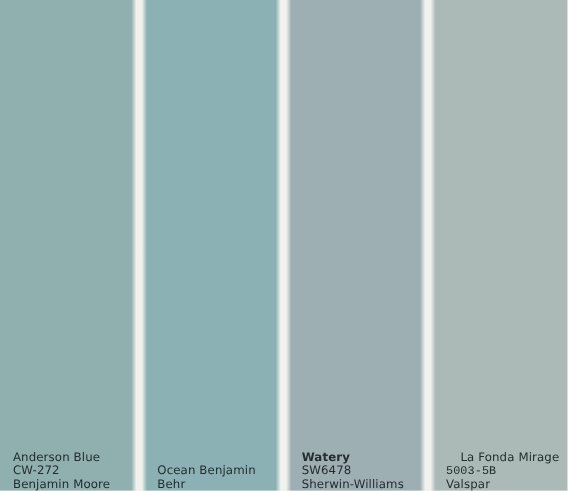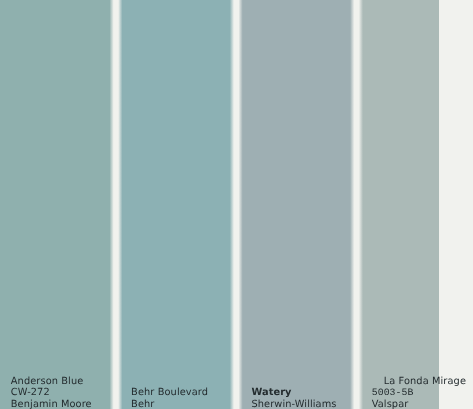--- a/index.html
+++ b/index.html
@@ -1,47 +1,48 @@
 <!DOCTYPE html>
 <html><head>
 <meta charset="utf-8">
 <title>Paint Color Swatches</title>
 <style>
   html,body{margin:0;padding:0;}
   body{width:473px;height:409px;overflow:hidden;background:#f1f2ee;
        -webkit-font-smoothing:antialiased;text-rendering:geometricPrecision;
        font-family:"DejaVu Sans",sans-serif;}
-  #board{position:relative;width:439px;height:409px;background:#f1f2ee;}
+  #board{position:relative;width:473px;height:409px;background:#f1f2ee;}
   #paint{position:absolute;inset:0;}
   .swatch{position:absolute;top:0;height:409px;width:111.6px;background:transparent;}
   .s0{left:0px}.s1{left:120.3px}.s2{left:240.6px}.s3{left:360.9px}
   .caption{position:absolute;left:10.8px;right:0;bottom:-2.3px;}
   .line{font-size:9.8px;line-height:11.9px;color:#242c2f;white-space:nowrap;letter-spacing:0.1px;}
 </style>
 </head>
 <body style="background-color: rgb(241, 242, 238);">
 
 <div id="board" style="background-color: rgb(241, 242, 238);">
   <div id="paint" style="background: linear-gradient(to right, rgb(143, 176, 174) 0px, rgb(143, 176, 174) 109.5px, rgb(241, 242, 238) 113.7px, rgb(241, 242, 238) 118.2px, rgb(140, 177, 180) 122.4px, rgb(140, 177, 180) 229.8px, rgb(241, 242, 238) 234px, rgb(241, 242, 238) 238.5px, rgb(158, 175, 179) 242.7px, rgb(158, 175, 179) 350.1px, rgb(241, 242, 238) 354.3px, rgb(241, 242, 238) 358.8px, rgb(171, 186, 183) 363px, rgb(171, 186, 183) 473px);"></div>
   <div class="swatch s0">
     <div class="caption">
       <div class="line" style="color: rgb(36, 44, 47);">Anderson Blue</div>
       <div class="line" style="color: rgb(36, 44, 47);">CW-272</div>
       <div class="line" style="color: rgb(36, 44, 47);">Benjamin Moore</div>
     </div>
   </div>
   <div class="swatch s1">
     <div class="caption">
-      <div class="line" style="color: rgb(36, 44, 47);">Behr Boulevard</div>
+      <div class="line" style="color: rgb(36, 44, 47);">Ocean Benjamin</div>
       <div class="line" style="color: rgb(36, 44, 47);">Behr</div>
     </div>
   </div>
   <div class="swatch s2">
     <div class="caption">
       <div class="line" style="color: rgb(36, 44, 47); font-weight: bold;">Watery</div>
+      <div class="line" style="color: rgb(36, 44, 47);">SW6478</div>
       <div class="line" style="color: rgb(36, 44, 47);">Sherwin-Williams</div>
     </div>
   </div>
   <div class="swatch s3">
     <div class="caption">
       <div class="line" style="color: rgb(36, 44, 47); padding-left: 12px;">La Fonda Mirage</div>
       <div class="line" style="color: rgb(36, 44, 47); font-family: Liberation Mono, monospace;">5003-5B</div>
       <div class="line" style="color: rgb(36, 44, 47);">Valspar</div>
     </div>
   </div>

